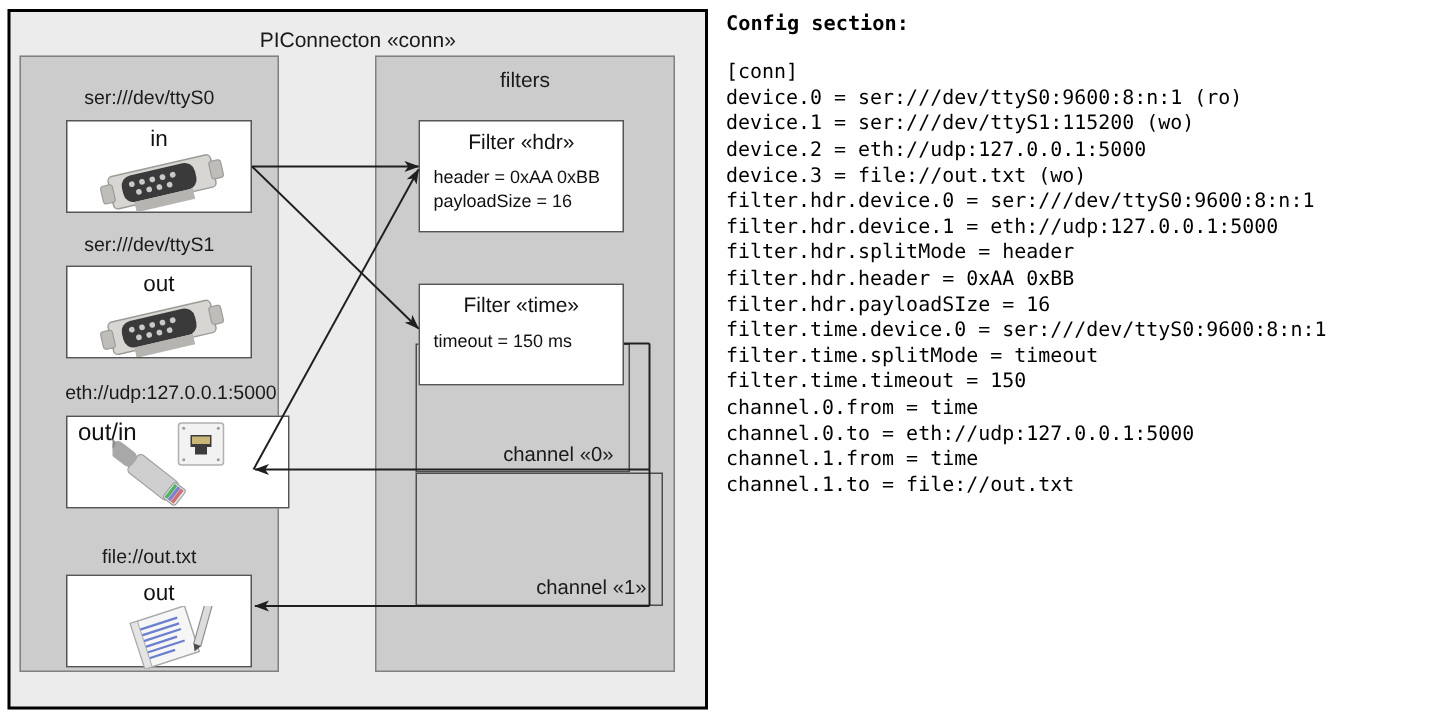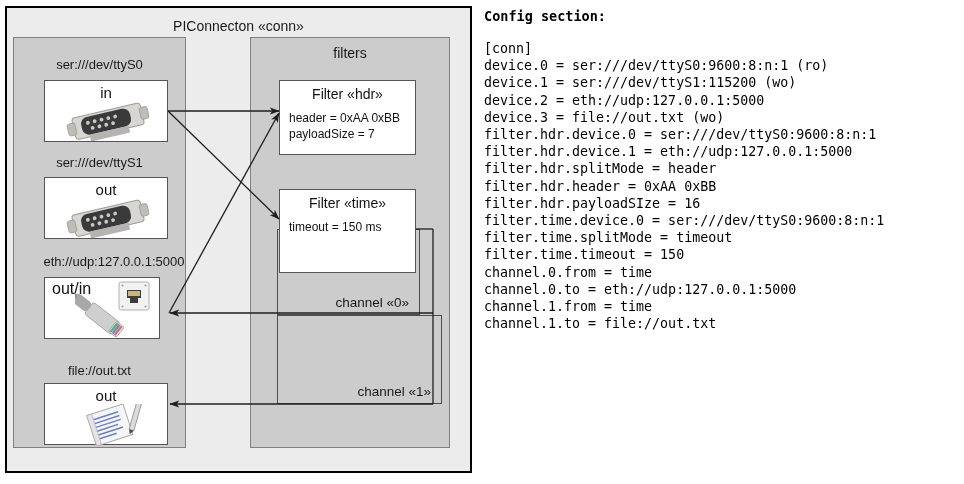--- a/index.html
+++ b/index.html
@@ -105,21 +105,21 @@
             <circle cx="49.5" cy="23" r="1.9"></circle>
         </g>
         <rect x="4" y="14" width="8" height="12" rx="2" fill="#bfbdb9" stroke="#9b9b97" stroke-width="0.8"></rect>
         <rect x="78" y="14" width="8" height="12" rx="2" fill="#bfbdb9" stroke="#9b9b97" stroke-width="0.8"></rect>
         <rect x="24" y="29" width="40" height="7" fill="#b6b4b0"></rect>
       </g>
     </svg>
   </div>
 
   <div class="dev-label" style="left:13px;top:254px;width:202px;">eth://udp:127.0.0.1:5000</div>
-  <div class="node" style="left:44px;top:277px;width:116px;height:62px;">
+  <div class="node" style="left:44px;top:277px;width:149px;height:62px;">
     <div class="node-cap left">out/in</div>
     <svg class="icon" style="left:30px;top:2px;" width="92" height="58" viewBox="0 0 92 58">
       <rect x="44" y="2" width="30" height="28" rx="2" fill="#f2f2f2" stroke="#b0b0b0" stroke-width="1"></rect>
       <circle cx="47.5" cy="5.5" r="1" fill="#9a9a9a"></circle>
         <circle cx="70.5" cy="5.5" r="1" fill="#9a9a9a"></circle>
       <circle cx="47.5" cy="26.5" r="1" fill="#9a9a9a"></circle>
         <circle cx="70.5" cy="26.5" r="1" fill="#9a9a9a"></circle>
       <path d="M52 10 h14 v8 h-3 v5 h-8 v-5 h-3 z" fill="#3c3c3c"></path>
       <rect x="53" y="11" width="12" height="5" fill="#c9b77a"></rect>
       <g transform="rotate(38 26 38)">
@@ -164,24 +164,24 @@
   <div class="channel" style="left:277px;top:229px;width:143px;height:86px;">
     <div class="channel-label">channel «0»</div>
   </div>
   <div class="channel" style="left:277px;top:315px;width:165px;height:89px;">
     <div class="channel-label">channel «1»</div>
   </div>
 
   <div class="filter" style="left:279px;top:80px;width:137px;height:75px;">
     <div class="filter-name">Filter «hdr»</div>
     <div class="filter-attrs" style="white-space:pre;">header = 0xAA 0xBB
-payloadSize = 7</div>
-  </div>
-
-  <div class="filter" style="left:279px;top:189px;width:137px;height:84px;">
+payloadSize = 16</div>
+  </div>
+
+  <div class="filter" style="left:279px;top:189px;width:137px;height:68px;">
     <div class="filter-name">Filter «time»</div>
     <div class="filter-attrs" style="white-space:pre;">timeout = 150 ms</div>
   </div>
 
   <svg class="wires" viewBox="0 0 467 467">
     <defs>
       <marker id="ah" markerWidth="10" markerHeight="8" refX="9.4" refY="4" orient="auto" markerUnits="userSpaceOnUse">
         <path d="M0,0.3 L10,4 L0,7.7 L2.6,4 Z" fill="#1f1f1f"></path>
       </marker>
     </defs>

